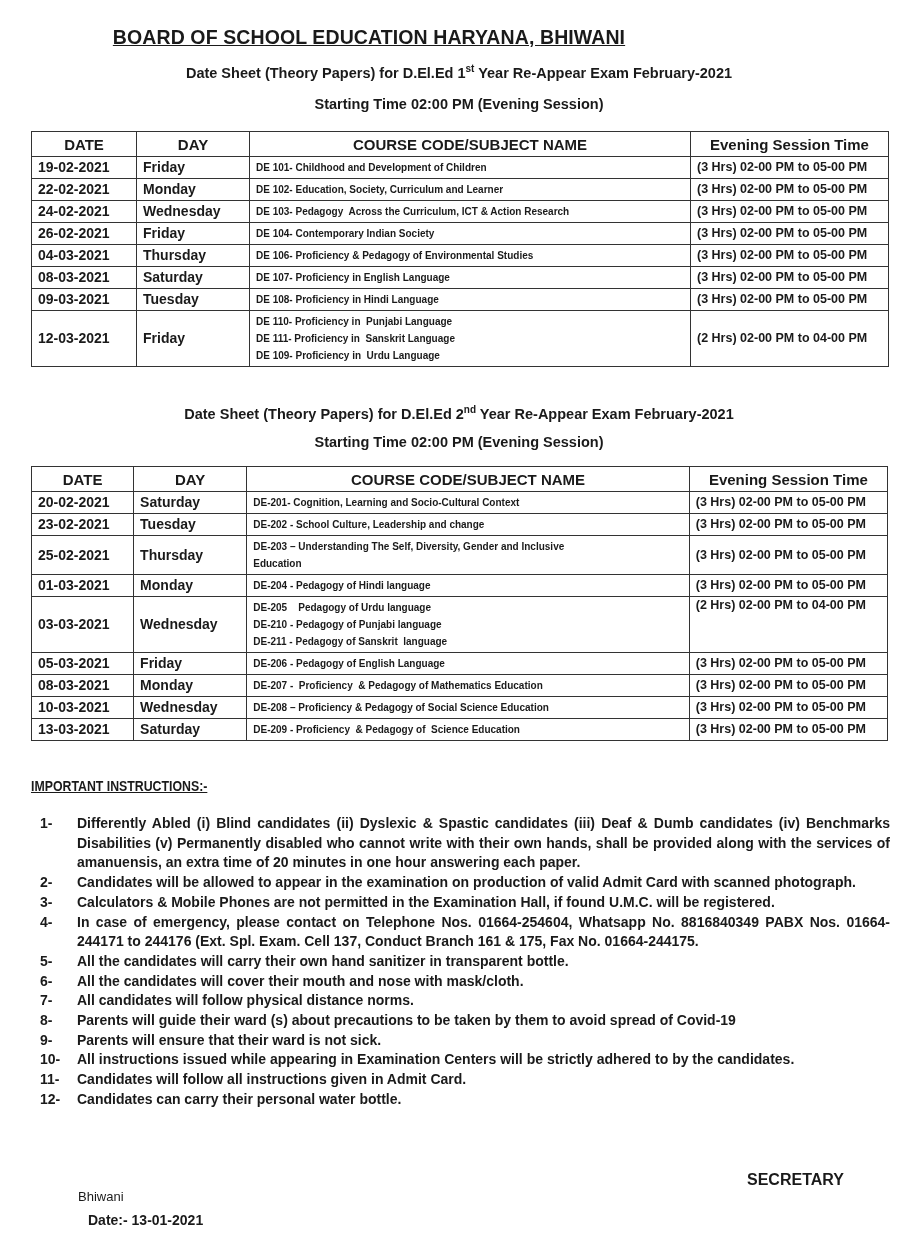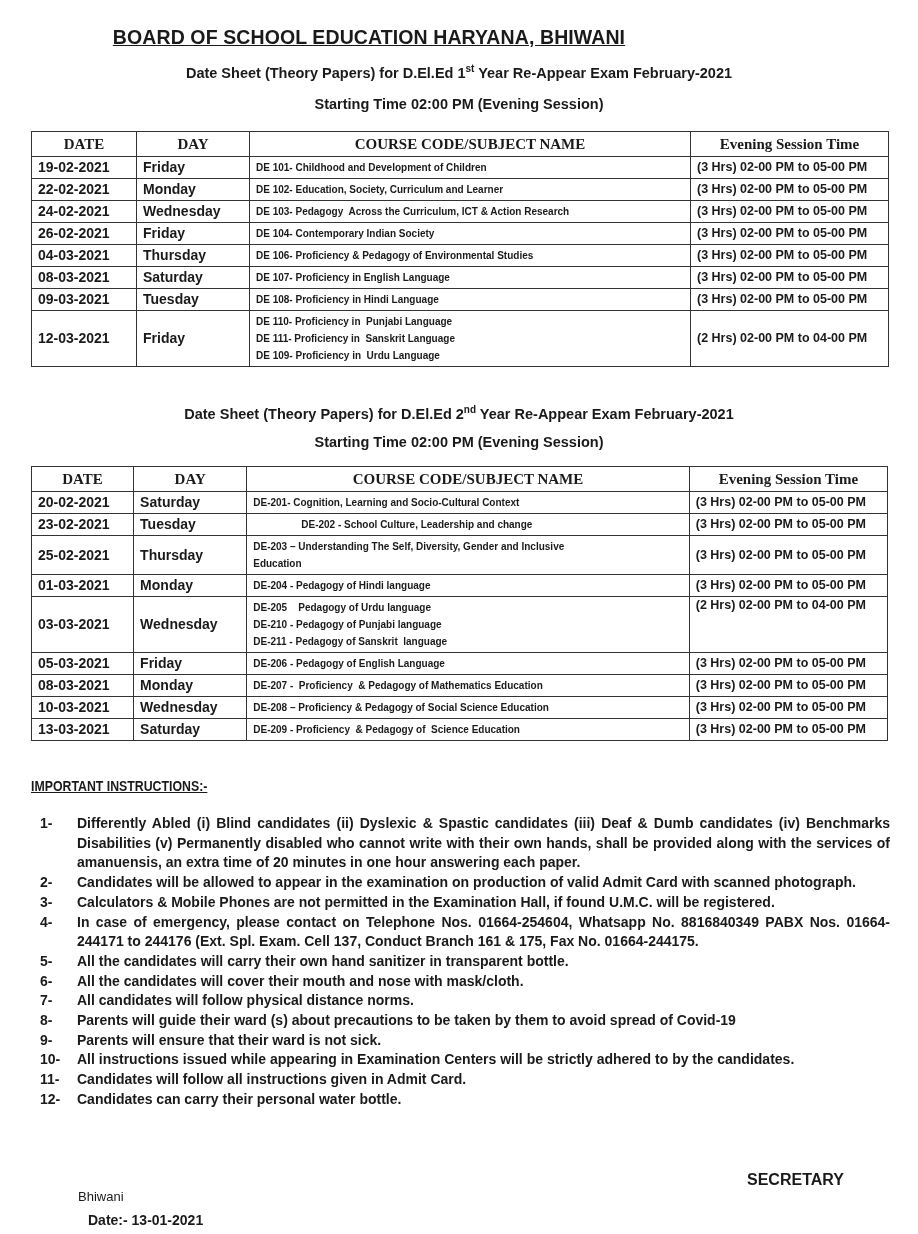--- a/index.html
+++ b/index.html
@@ -17,21 +17,21 @@
   }
   .subhead sup { font-size: 10px; }
   table.ds {
     position: absolute; left: 31px; width: 857px; border-collapse: collapse;
     font-size: 13px; font-weight: bold; table-layout: fixed;
   }
   table.ds td, table.ds th {
     border: 1px solid #333; padding: 0 6px; vertical-align: middle;
     line-height: 17px; white-space: nowrap; overflow: hidden;
   }
-  table.ds th { font-size: 15px; height: 24px; font-weight: bold; font-family: Liberation Serif, serif; }
+  table.ds th { font-size: 15px; height: 24px; font-weight: bold; }
   table.ds td { height: 21px; }
   table.ds td.date { font-size: 14px; }
   table.ds td.day { font-size: 14px; }
   table.ds td.time { font-size: 12.5px; }
   table.ds td.course { font-size: 10px; }
   table.ds td.top { vertical-align: top; }
   col.c1 { width: 105px; } col.c2 { width: 113px; } col.c3 { width: 441px; } col.c4 { width: 198px; }
   table.t2 col.c1 { width: 102px; } table.t2 col.c2 { width: 113px; } table.t2 col.c3 { width: 442px; }
   .instr-head {
     position: absolute; left: 31px; top: 778px; font-size: 14px; font-weight: bold;
@@ -164,21 +164,21 @@
         <td class="day">Saturday</td>
         <td class="course">
           <div style="white-space: pre;">DE-201- Cognition, Learning and Socio-Cultural Context</div>
         </td>
         <td class="time">(3 Hrs) 02-00 PM to 05-00 PM</td>
       </tr>
       <tr>
         <td class="date">23-02-2021</td>
         <td class="day">Tuesday</td>
         <td class="course">
-          <div style="white-space: pre; margin-left: 48px;">DE-202 - School Culture, Leadership and change</div>
+          <div style="white-space: pre;">DE-202 - School Culture, Leadership and change</div>
         </td>
         <td class="time">(3 Hrs) 02-00 PM to 05-00 PM</td>
       </tr>
       <tr style="height: 39px;">
         <td class="date">25-02-2021</td>
         <td class="day">Thursday</td>
         <td class="course">
           <div style="white-space: pre;">DE-203 – Understanding The Self, Diversity, Gender and Inclusive</div>
           <div style="white-space: pre;">Education</div>
         </td>

